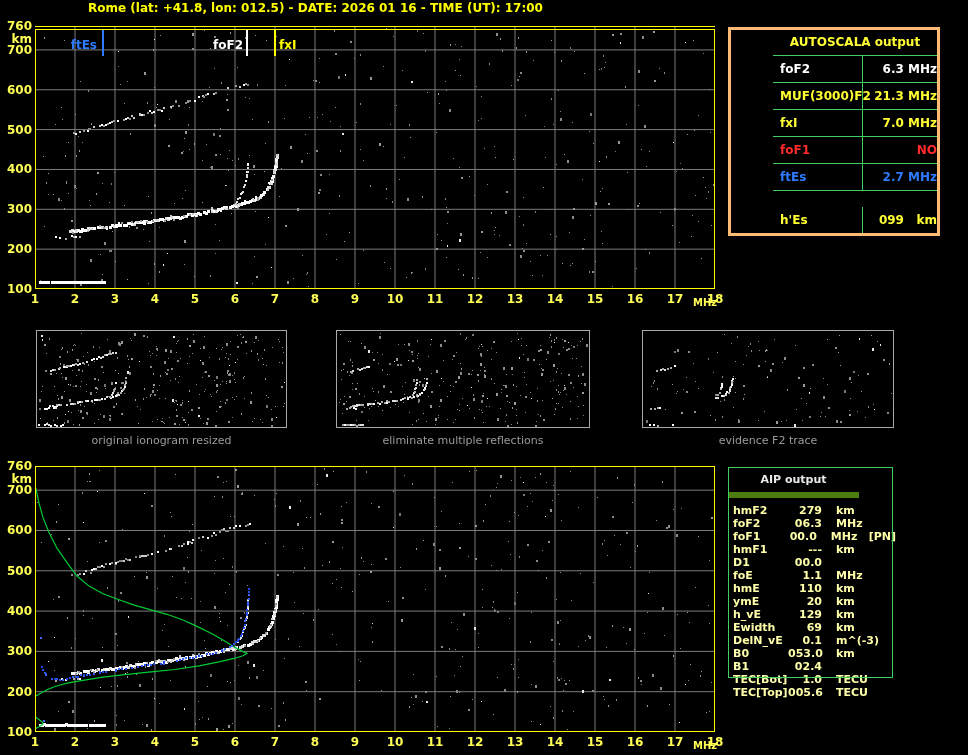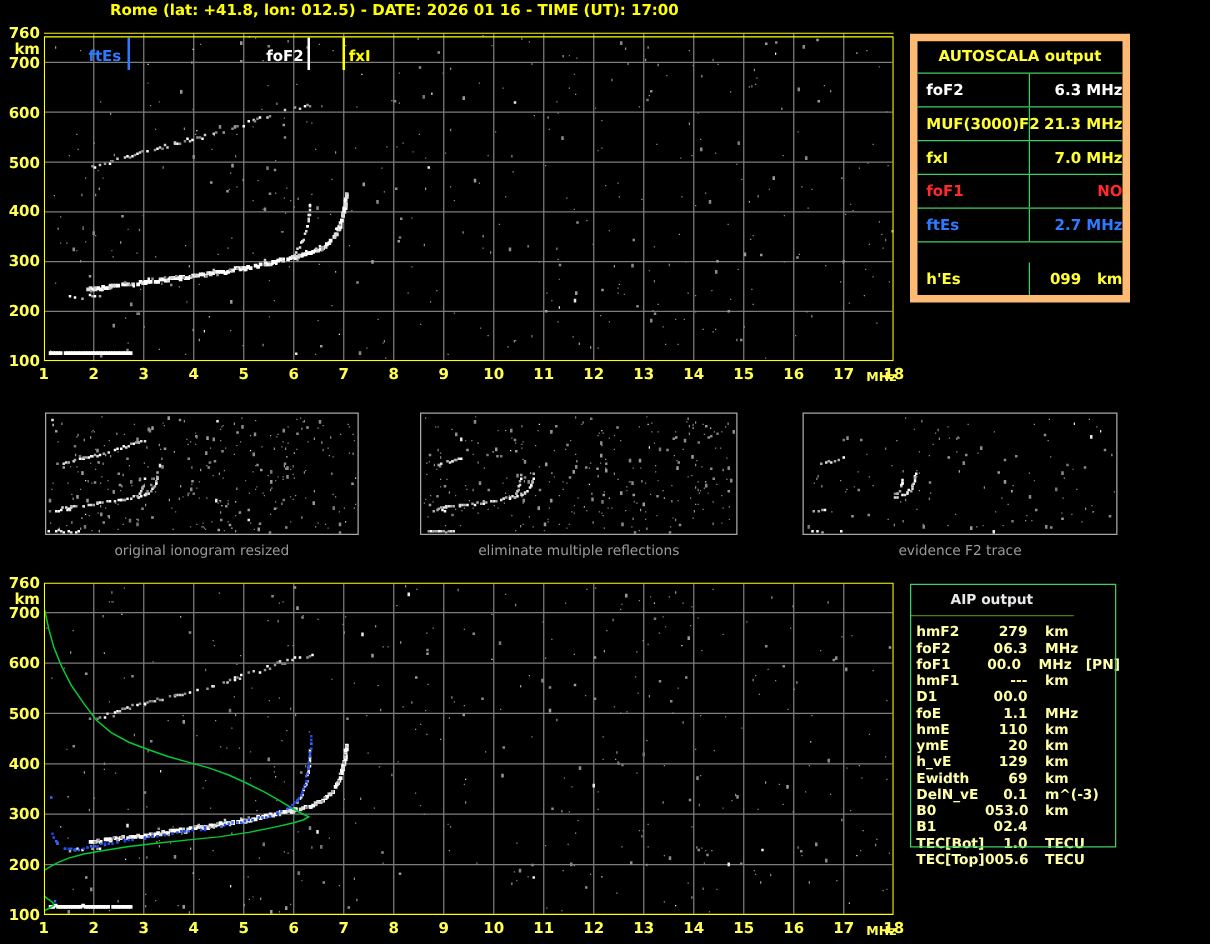--- a/index.html
+++ b/index.html
@@ -7,37 +7,37 @@
           font-family:"DejaVu Sans",sans-serif;}
   #title{position:absolute;left:88px;top:1px;color:#ffff00;font-size:12px;font-weight:bold;white-space:pre;}
   .plot{position:absolute;background:#000;}
   svg{display:block;}
   .axis-label{position:absolute;color:#ffff55;font-weight:bold;font-size:12px;line-height:14px;}
   .ylab{width:28px;text-align:right;}
   .xlab{width:22px;text-align:center;}
   .unit-x{font-size:10px;width:24px;text-align:left;}
   .marker-label{position:absolute;font-size:12px;font-weight:bold;line-height:14px;}
   
-  #autoscala-table{position:absolute;left:728px;top:27px;width:164px;border:6px solid #fdba74;
-                   font-size:12px;font-weight:bold;background:#000;}
+  #autoscala-table{position:absolute;left:728px;top:27px;width:164px;border:3px solid #fdba74;
+                   font-size:12px;font-weight:bold;background:#000;padding-left:42px;}
   .at-header{height:25px;line-height:25px;text-align:center;color:#ffff33;border-bottom:1px solid #3ecf5e;}
   .at-row{display:flex;height:26px;line-height:26px;border-bottom:1px solid #3ecf5e;}
   .at-row:last-child{border-bottom:none;margin-top:16px;}
   .at-label{width:82px;padding-left:7px;border-right:1px solid #3ecf5e;}
   .at-value{flex:1;text-align:right;white-space:pre;}
   .c-white{color:#ffffff}.c-yellow{color:#ffff33}.c-red{color:#ff2a2a}.c-blue{color:#2f7bff}
   
   .thumb{position:absolute;top:330px;height:96px;border:1px solid #a8a8a8;background:#000;}
   .caption{position:absolute;top:434px;color:#9b9b9b;font-size:11px;text-align:center;}
   
   #aip-table{position:absolute;left:728px;top:467px;width:168px;font-size:11px;font-weight:bold;
              color:#ffffaa;background:transparent;}
   .aip-border{position:absolute;left:0;top:0;width:163px;height:209px;border:1px solid #3ecf5e;pointer-events:none;}
   .aip-header{width:131px;height:25px;line-height:26px;text-align:center;color:#e9e9e9;
-              border-bottom:1px solid #4d7c0f;}
+              border-bottom:6px solid #4d7c0f;}
   .aip-rows{margin-top:6px;}
   .aip-row{display:flex;height:13px;line-height:13px;}
   .aip-label{width:55px;padding-left:5px;white-space:pre;}
   .aip-value{width:34px;text-align:right;white-space:pre;}
   .aip-unit{padding-left:14px;width:38px;white-space:pre;}
   .aip-note{padding-left:2px;white-space:pre;}
 </style>
 </head>
 <body>
 

